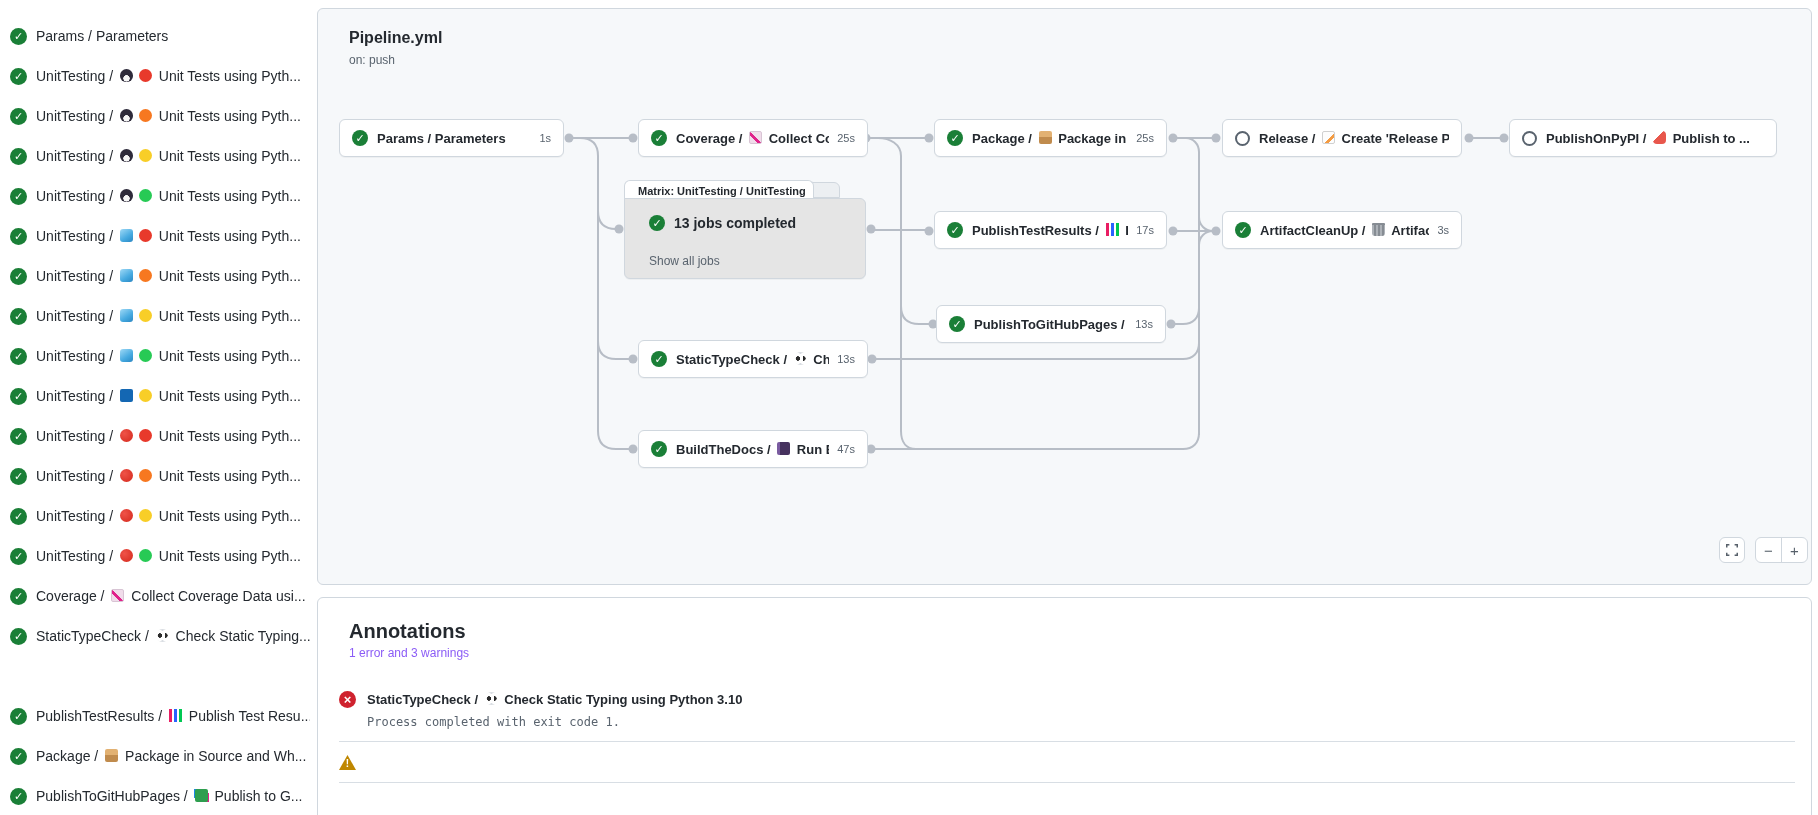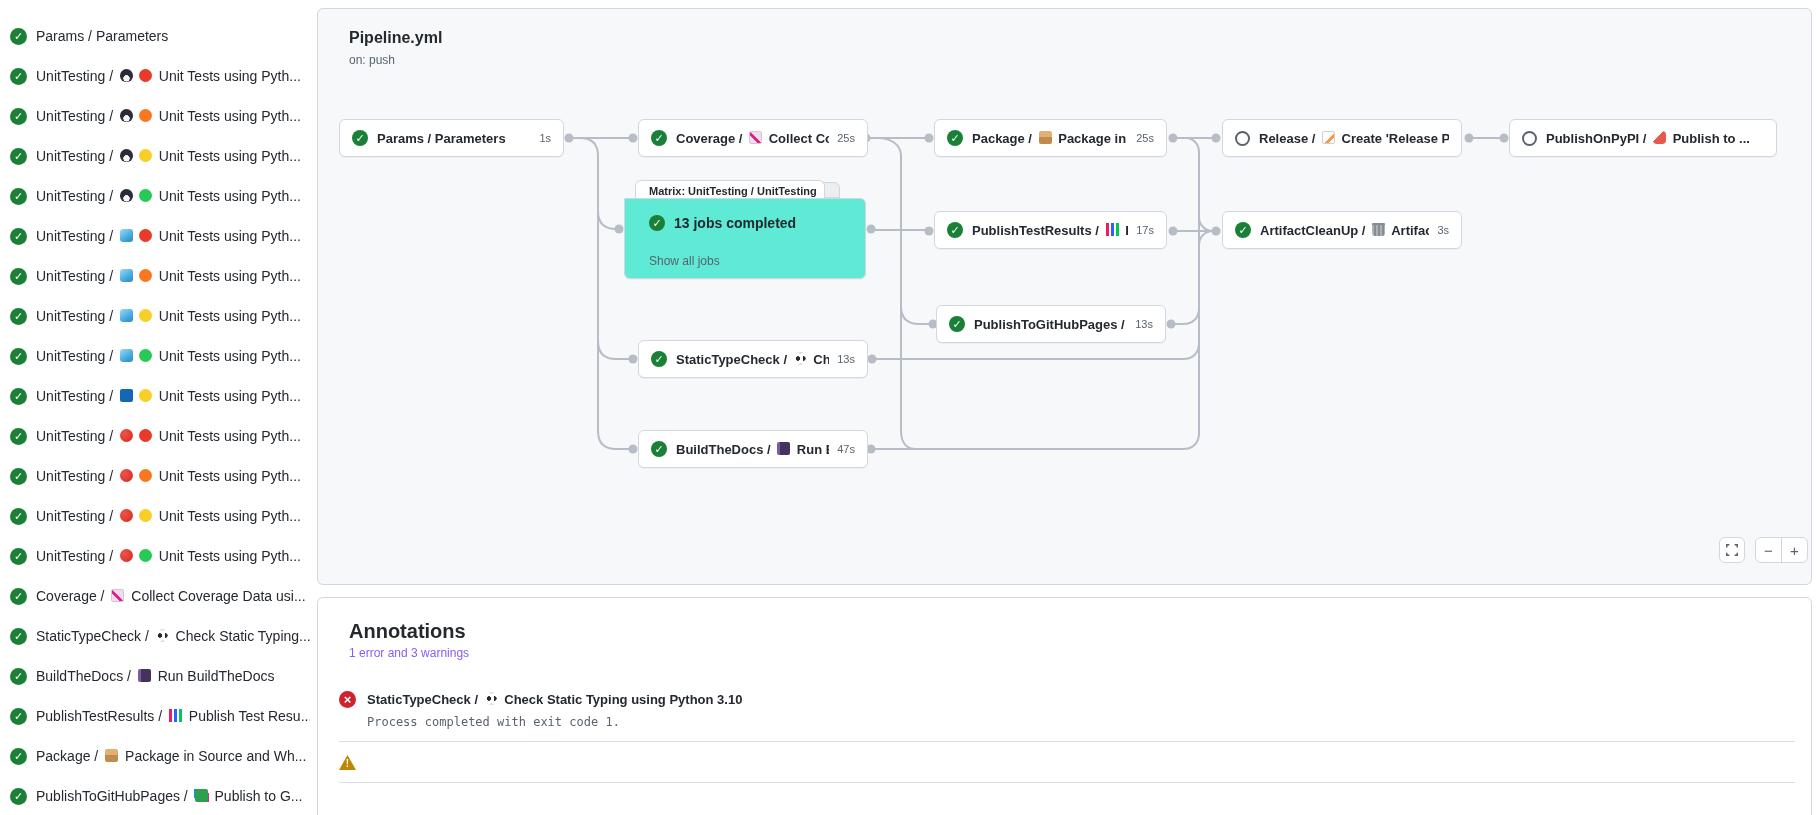--- a/index.html
+++ b/index.html
@@ -65,22 +65,22 @@
   .node .status { width:16px; height:16px; margin-right:9px; }
   .node .st-skipped { width:15px; height:15px; }
   .nlabel { font-size:13px; font-weight:600; color:#24292f; white-space:nowrap; overflow:hidden; }
   .ndur { margin-left:auto; padding-left:8px; font-size:11px; color:#59636e; flex:none; }
 
   
   #matrix-tab-bg { position:absolute; left:480px; top:173px; width:42px; height:16px;
                    background:#eceff2; border:1px solid #d0d7de; border-radius:6px 6px 0 0; }
   #matrix-tab { position:absolute; left:306px; top:171px; width:190px; height:19px; background:#fff;
                 border:1px solid #d0d7de; border-bottom:none; border-radius:6px 6px 0 0;
-                font-size:11px; font-weight:700; color:#24292f; padding:4px 0 0 13px; white-space:nowrap;margin-left:11px; }
-  #matrix-body { position:absolute; left:306px; top:189px; width:242px; height:81px; background:#5eead4;
+                font-size:11px; font-weight:700; color:#24292f; padding:4px 0 0 13px; white-space:nowrap; }
+  #matrix-body { position:absolute; left:306px; top:189px; width:242px; height:81px; background:#e5e5e5;
                  border:1px solid #d0d7de; border-radius:0 6px 6px 6px;
                  box-shadow:0 1px 0 rgba(27,31,36,0.04); padding:16px 0 0 24px; }
   #matrix-summary-row { display:flex; align-items:center; }
   #matrix-summary-row .status { width:16px; height:16px; margin-right:9px; }
   #matrix-summary { font-size:14px; font-weight:600; color:#24292f; }
   #matrix-link { display:inline-block; margin-top:23px; font-size:12px; color:#59636e; cursor:pointer; }
 
   
   #fullscreen-btn { position:absolute; left:1401px; top:528px; width:26px; height:26px; background:#fff;
                     border:1px solid #d0d7de; border-radius:6px; display:flex; align-items:center;
@@ -164,24 +164,20 @@
         <span class="status st-success"></span>
         <span class="sb-label">UnitTesting / <span class="chip ic-apple-icon"></span><span class="chip ic-green-circle-icon"></span> Unit Tests using Pyth...</span>
       </div>
       <div class="sb-item" style="top: 576px;">
         <span class="status st-success"></span>
         <span class="sb-label">Coverage / <span class="chip ic-chart-increasing-icon"></span> Collect Coverage Data usi...</span>
       </div>
       <div class="sb-item" style="top: 616px;">
         <span class="status st-success"></span>
         <span class="sb-label">StaticTypeCheck / <span class="chip ic-eyes-icon"></span> Check Static Typing...</span>
-      </div>
-      <div class="sb-item" style="top: 656px;">
-        <span class="status st-success"></span>
-        <span class="sb-label">BuildTheDocs / <span class="chip ic-notebook-icon"></span> Run BuildTheDocs</span>
       </div>
       <div class="sb-item" style="top: 696px;">
         <span class="status st-success"></span>
         <span class="sb-label">PublishTestResults / <span class="chip ic-bar-chart-icon"></span> Publish Test Resu...</span>
       </div>
       <div class="sb-item" style="top: 736px;">
         <span class="status st-success"></span>
         <span class="sb-label">Package / <span class="chip ic-package-icon"></span> Package in Source and Wh...</span>
       </div>
       <div class="sb-item" style="top: 776px;">

